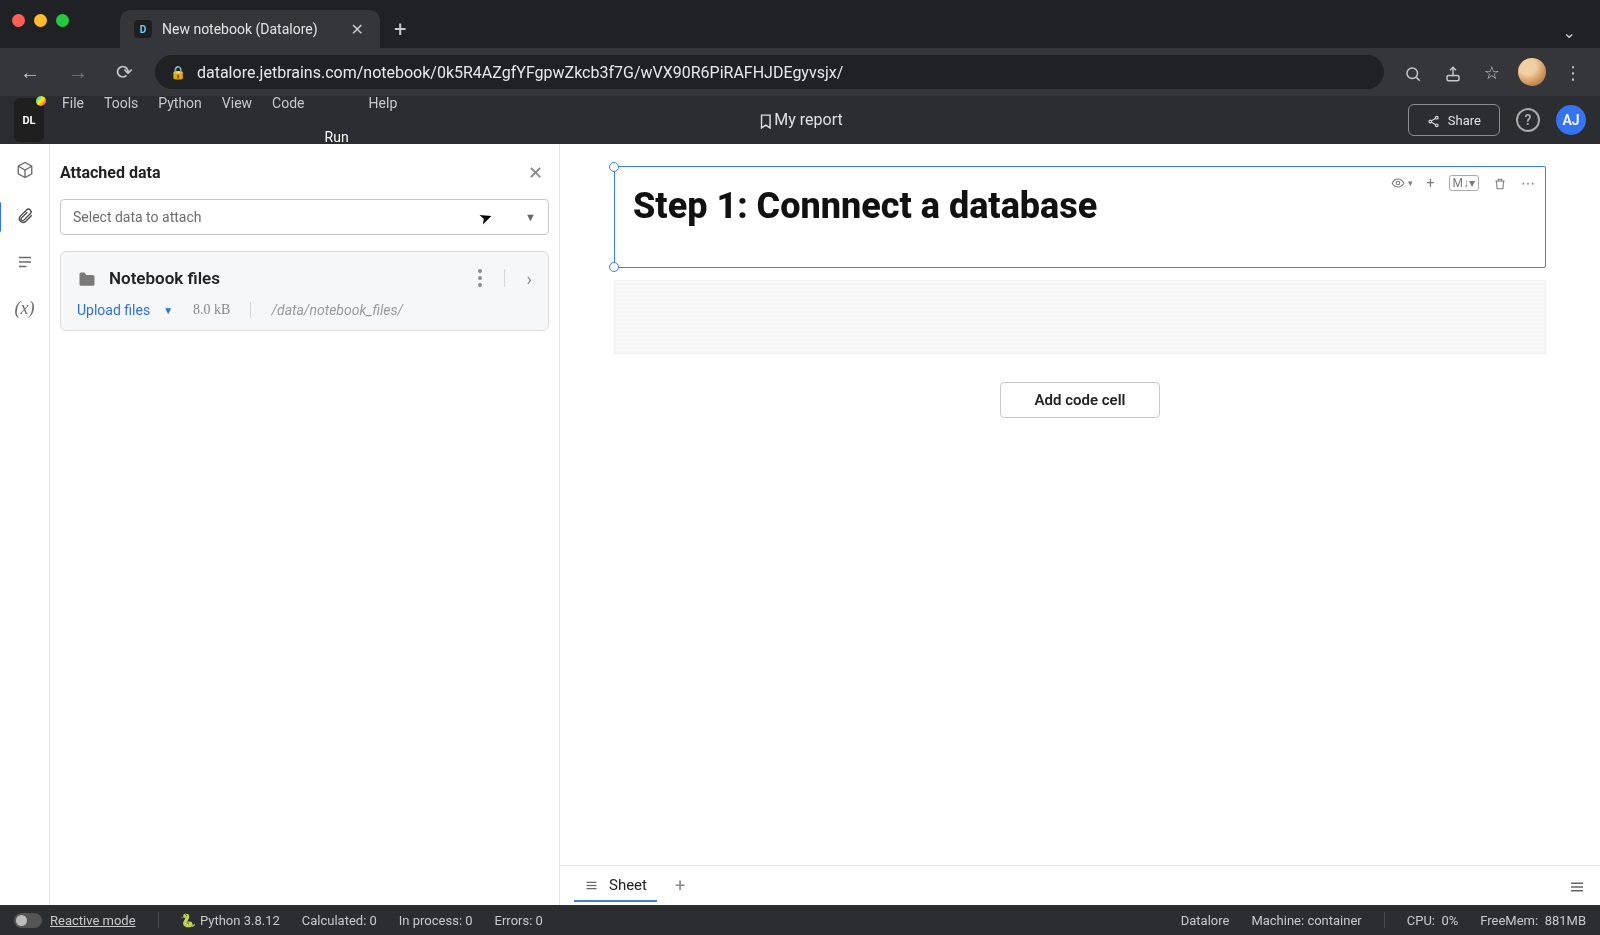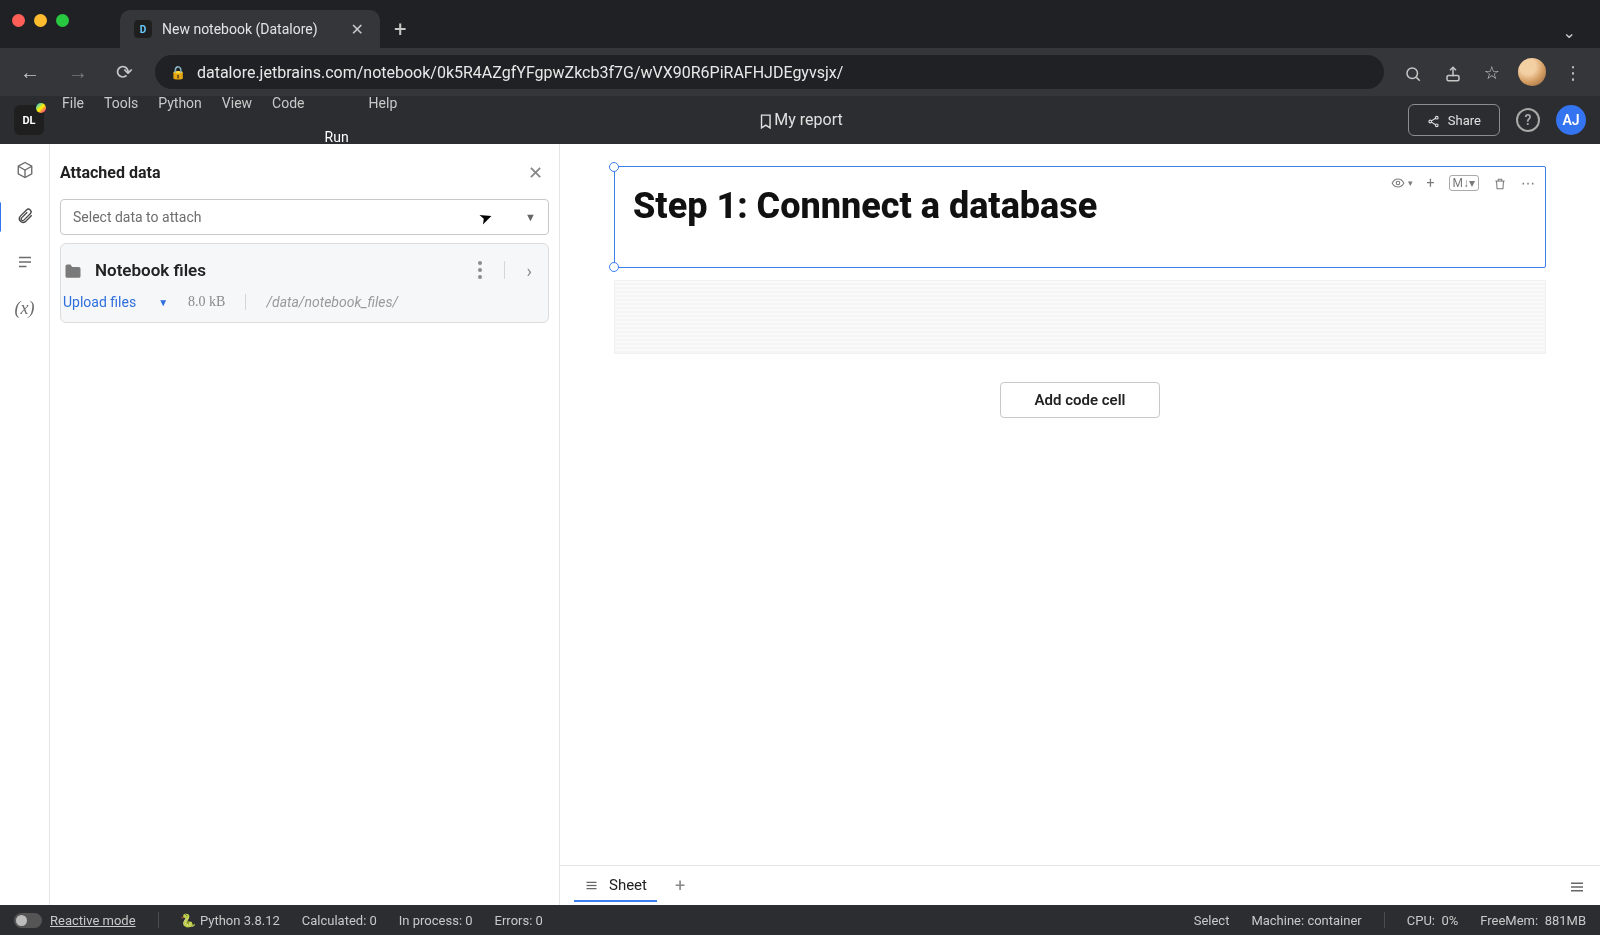--- a/index.html
+++ b/index.html
@@ -20,21 +20,21 @@
 .addr-bar .nav-icn { font-size:20px; padding:2px 6px; cursor:pointer;}
 .addr-bar .nav-icn.dim { opacity:.45 }
 .url-box { flex:1; background:#202124; border-radius:22px; height:34px; display:flex; align-items:center; padding:0 16px; gap:10px; font-size:16px; color:#e8e8e8;}
 .lock-icn { font-size:13px; color:#bcbcbc;}
 .addr-right { display:flex; align-items:center; gap:14px; }
 .addr-right span { font-size:18px; padding:2px 4px; cursor:pointer;}
 .avatar-img { width:28px; height:28px; border-radius:50%; background: radial-gradient(circle at 35% 30%, #f3cfa4 0 30%, #d29b60 60%, #8b5d3a 100%); }
 
 
 .app-header { height:48px; background:#2b2d30; display:flex; align-items:center; padding:0 14px; color:#c9c9c9; gap:18px; position:relative;}
-.app-logo { width:30px; height:30px; border-radius:6px; background:#1f1f1f; display:flex; align-items:center; justify-content:center; color:#fff; font-size:11px; font-weight:700; position:relative;}
+.app-logo { width:30px; height:44px; border-radius:6px; background:#1f1f1f; display:flex; align-items:center; justify-content:center; color:#fff; font-size:11px; font-weight:700; position:relative;}
 .app-logo::after{content:""; position:absolute; right:-2px; top:-2px; width:10px; height:10px; border-radius:50%; background:linear-gradient(135deg,#00c2ff,#fff200,#ff00a8);}
 .menu { display:flex; gap:20px; font-size:14px;}
 .menu span { cursor:pointer; }
 .menu span.active{ color:#fff;margin-top:34px;}
 .header-center { position:absolute; left:50%; transform:translateX(-50%); display:flex; align-items:center; color:#e0e0e0; font-size:16px;}
 .bookmark-icn { font-size:17px;}
 .header-right { margin-left:auto; display:flex; align-items:center; gap:16px;}
 .share-btn { border:1px solid #8d8d8d; border-radius:6px; padding:7px 18px; display:flex; align-items:center; gap:8px; color:#e0e0e0; font-size:13px; cursor:pointer;}
 .help-icn { width:24px; height:24px; border:2px solid #a9a9a9; border-radius:50%; display:flex; align-items:center; justify-content:center; color:#a9a9a9; font-size:14px; font-weight:600;}
 .user-badge { width:30px; height:30px; border-radius:50%; background:#3574f0; color:#fff; display:flex; align-items:center; justify-content:center; font-size:14px; font-weight:600;}
@@ -47,30 +47,30 @@
 .rail-icn.active-ind { position:relative; }
 .rail-icn.active-ind::before{ content:""; position:absolute; left:-12px; top:-2px; width:3px; height:30px; background:#3574f0; border-radius:2px;}
 
 .side-panel { width:510px; border-right:1px solid #e5e5e5; padding:18px 10px 0 10px; display:flex; flex-direction:column; }
 .panel-hd { display:flex; align-items:center; justify-content:space-between; padding-right:6px; }
 .panel-title { font-size:16px; font-weight:700; color:#222; }
 .panel-close { color:#888; font-size:18px; cursor:pointer;}
 .select-box { margin-top:16px; border:1px solid #c8c8c8; border-radius:4px; height:36px; display:flex; align-items:center; padding:0 12px; color:#6d6d6d; font-size:14px; justify-content:space-between; cursor:pointer; position:relative;}
 .select-box .caret { font-size:11px; color:#666;}
 .cursor-arrow { position:absolute; right:56px; top:8px; font-size:16px; color:#000; transform:rotate(-20deg);}
-.data-card { margin-top:8px; border:1px solid #dcdcdc; background:#f6f7f8; border-radius:6px; padding:14px 16px 12px 2px;text-align:right;}
+.data-card { margin-top:16px; border:1px solid #dcdcdc; background:#f6f7f8; border-radius:6px; padding:14px 16px 12px 16px;text-align:right;}
 .card-row1 { display:flex; align-items:center; gap:12px;}
 .folder-icn { color:#7a7a7a; font-size:20px;}
 .card-title { font-size:17px; font-weight:600; color:#222; }
 .card-row1 .row-right { margin-left:auto; display:flex; align-items:center; gap:22px; color:#8c8c8c;}
 .dots-v { display:flex; flex-direction:column; gap:3px; cursor:pointer;}
 .dots-v span{ width:4px;height:4px;border-radius:50%;background:#8c8c8c;}
 .chev-r { font-size:18px; cursor:pointer;}
 .card-row2 { margin-top:12px; display:flex; align-items:center; gap:20px; font-size:14px;}
-.upload-link { color:#2f6fde; display:flex; align-items:center; gap:22px; cursor:pointer;}
+.upload-link { color:#2f6fde; display:flex; align-items:center; gap:13px; cursor:pointer;}
 .upload-link .dd{ font-size:10px;}
 .size-txt { color:#8a8a8a;font-family:Liberation Serif, serif;}
 .vdiv { width:1px; height:16px; background:#d6d6d6;}
 .path-txt { color:#9a9a9a; font-style:italic;}
 
 .editor { flex:1; display:flex; flex-direction:column; position:relative; }
 .canvas { flex:1; padding:22px 54px 0 54px; overflow:auto;}
 .cell { border:1.5px solid #3a7ef0; border-radius:2px; background:#fff; padding:14px 18px 40px 18px; position:relative;}
 .cell-toolbar { position:absolute; right:10px; top:8px; display:flex; align-items:center; gap:14px; color:#7a7a7a; font-size:14px;}
 .cell-toolbar span{cursor:pointer;}
@@ -316,21 +316,21 @@
     <span class="sep"></span>
     <span>
       <span class="py-icn">🐍</span>
       <span>Python 3.8.12</span>
     </span>
     <span>Calculated: 0</span>
     <span>In process: 0</span>
     <span>Errors: 0</span>
 
     <div class="status-right">
-      <span>Select</span>
+      <span>Datalore</span>
       <span>Machine: container</span>
       <span class="sep"></span>
       <span>
         <span>CPU:</span>&nbsp;&nbsp;<span>0%</span>
       </span>
       <span>
         <span>FreeMem:</span>&nbsp;&nbsp;<span>881MB</span>
       </span>
     </div>
   </div>

